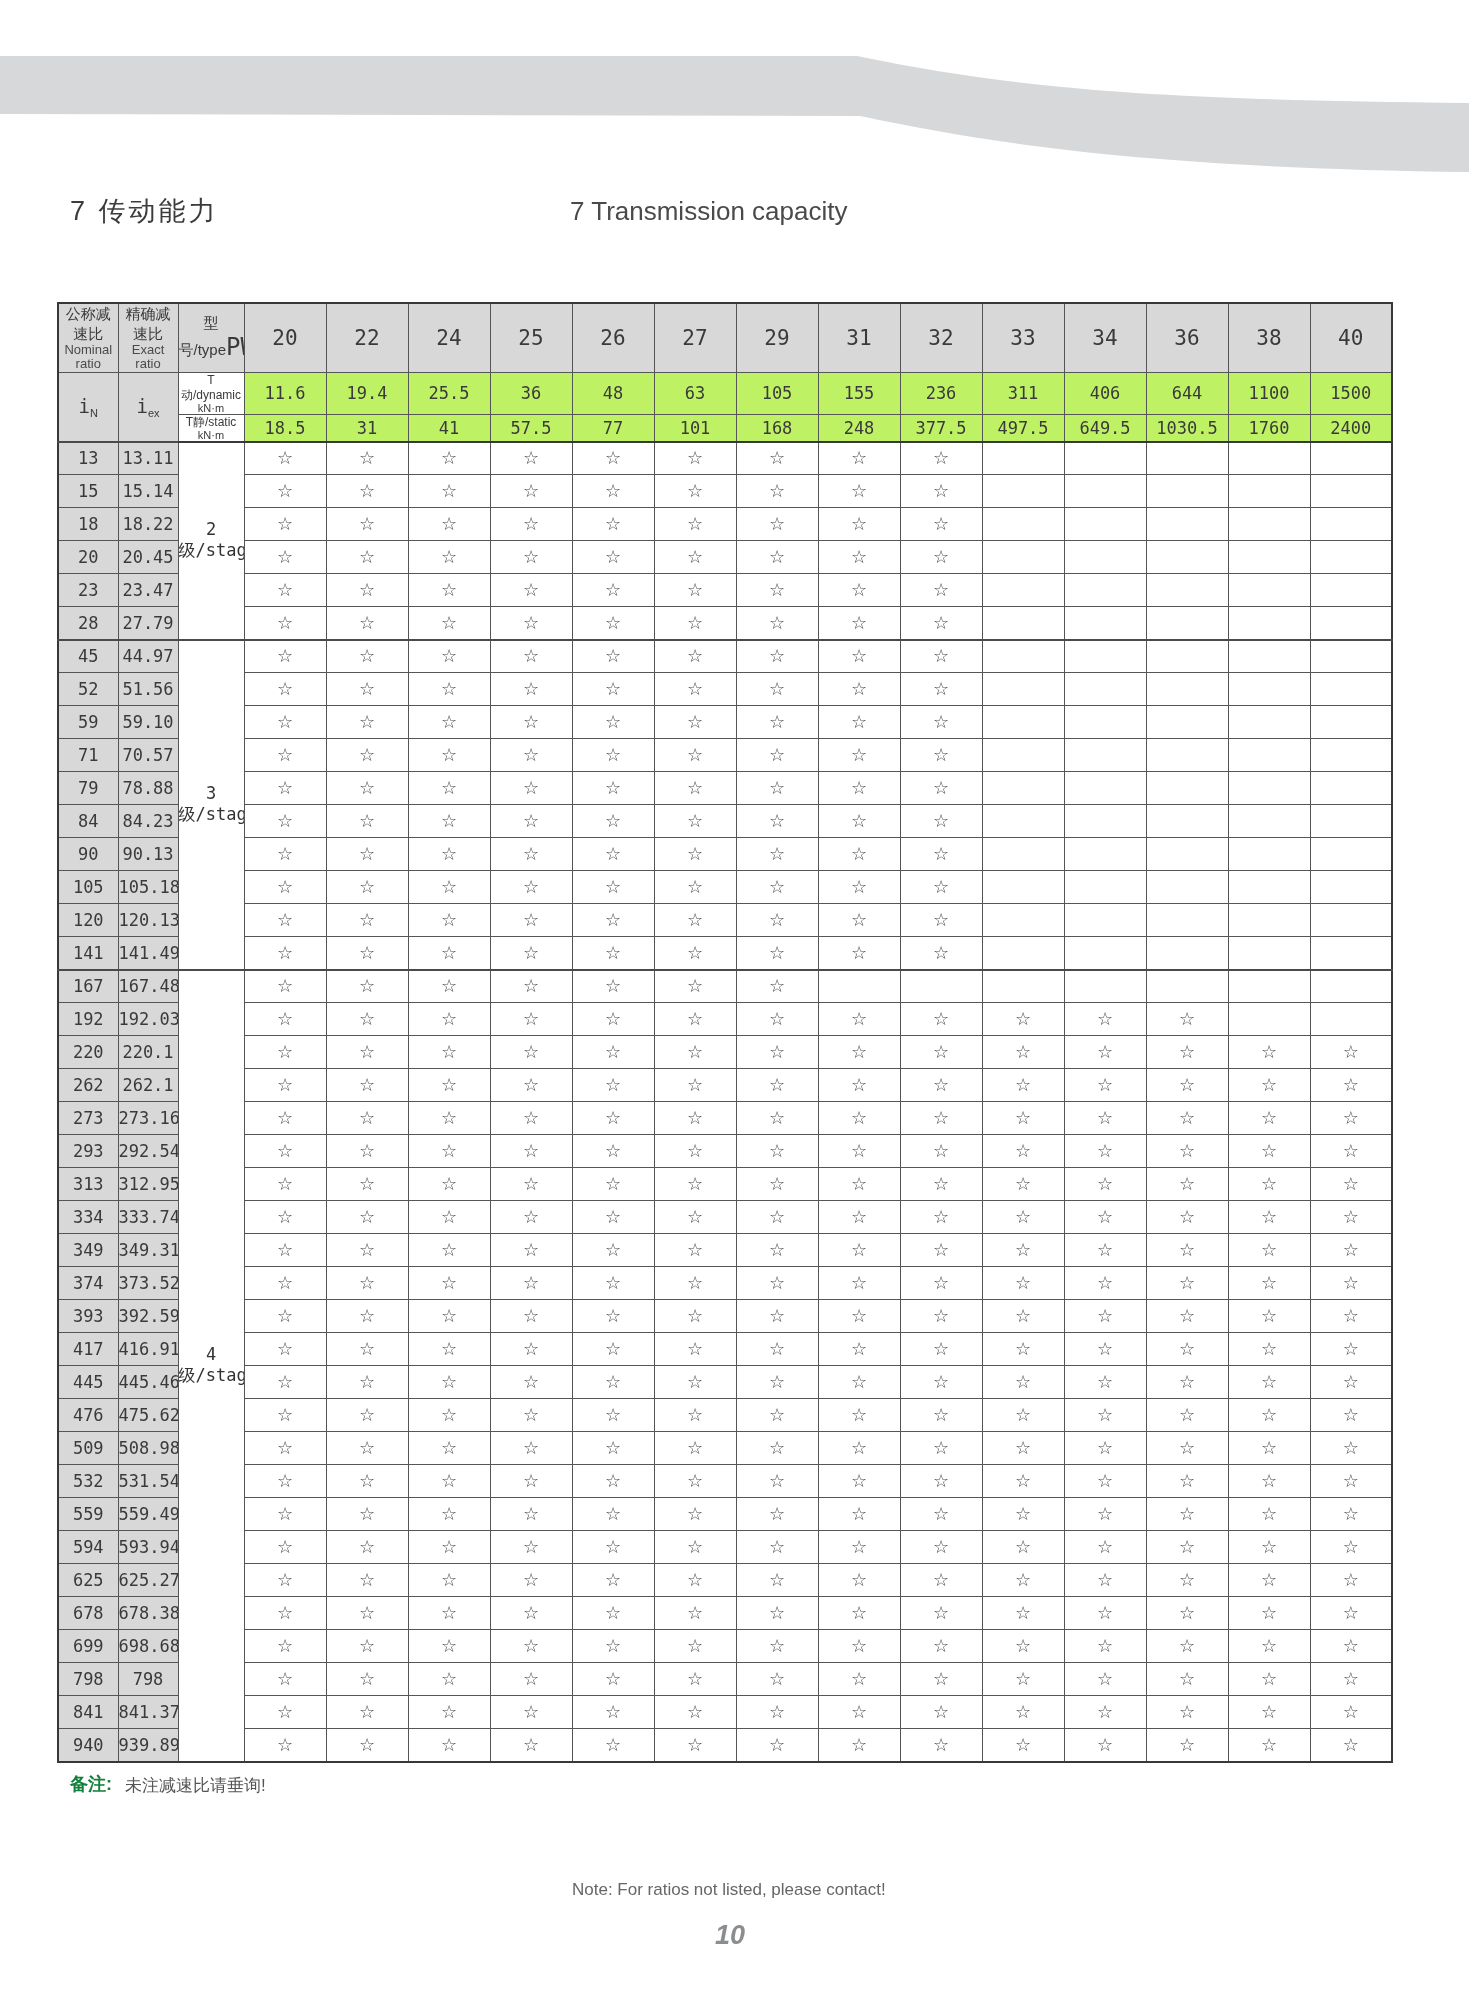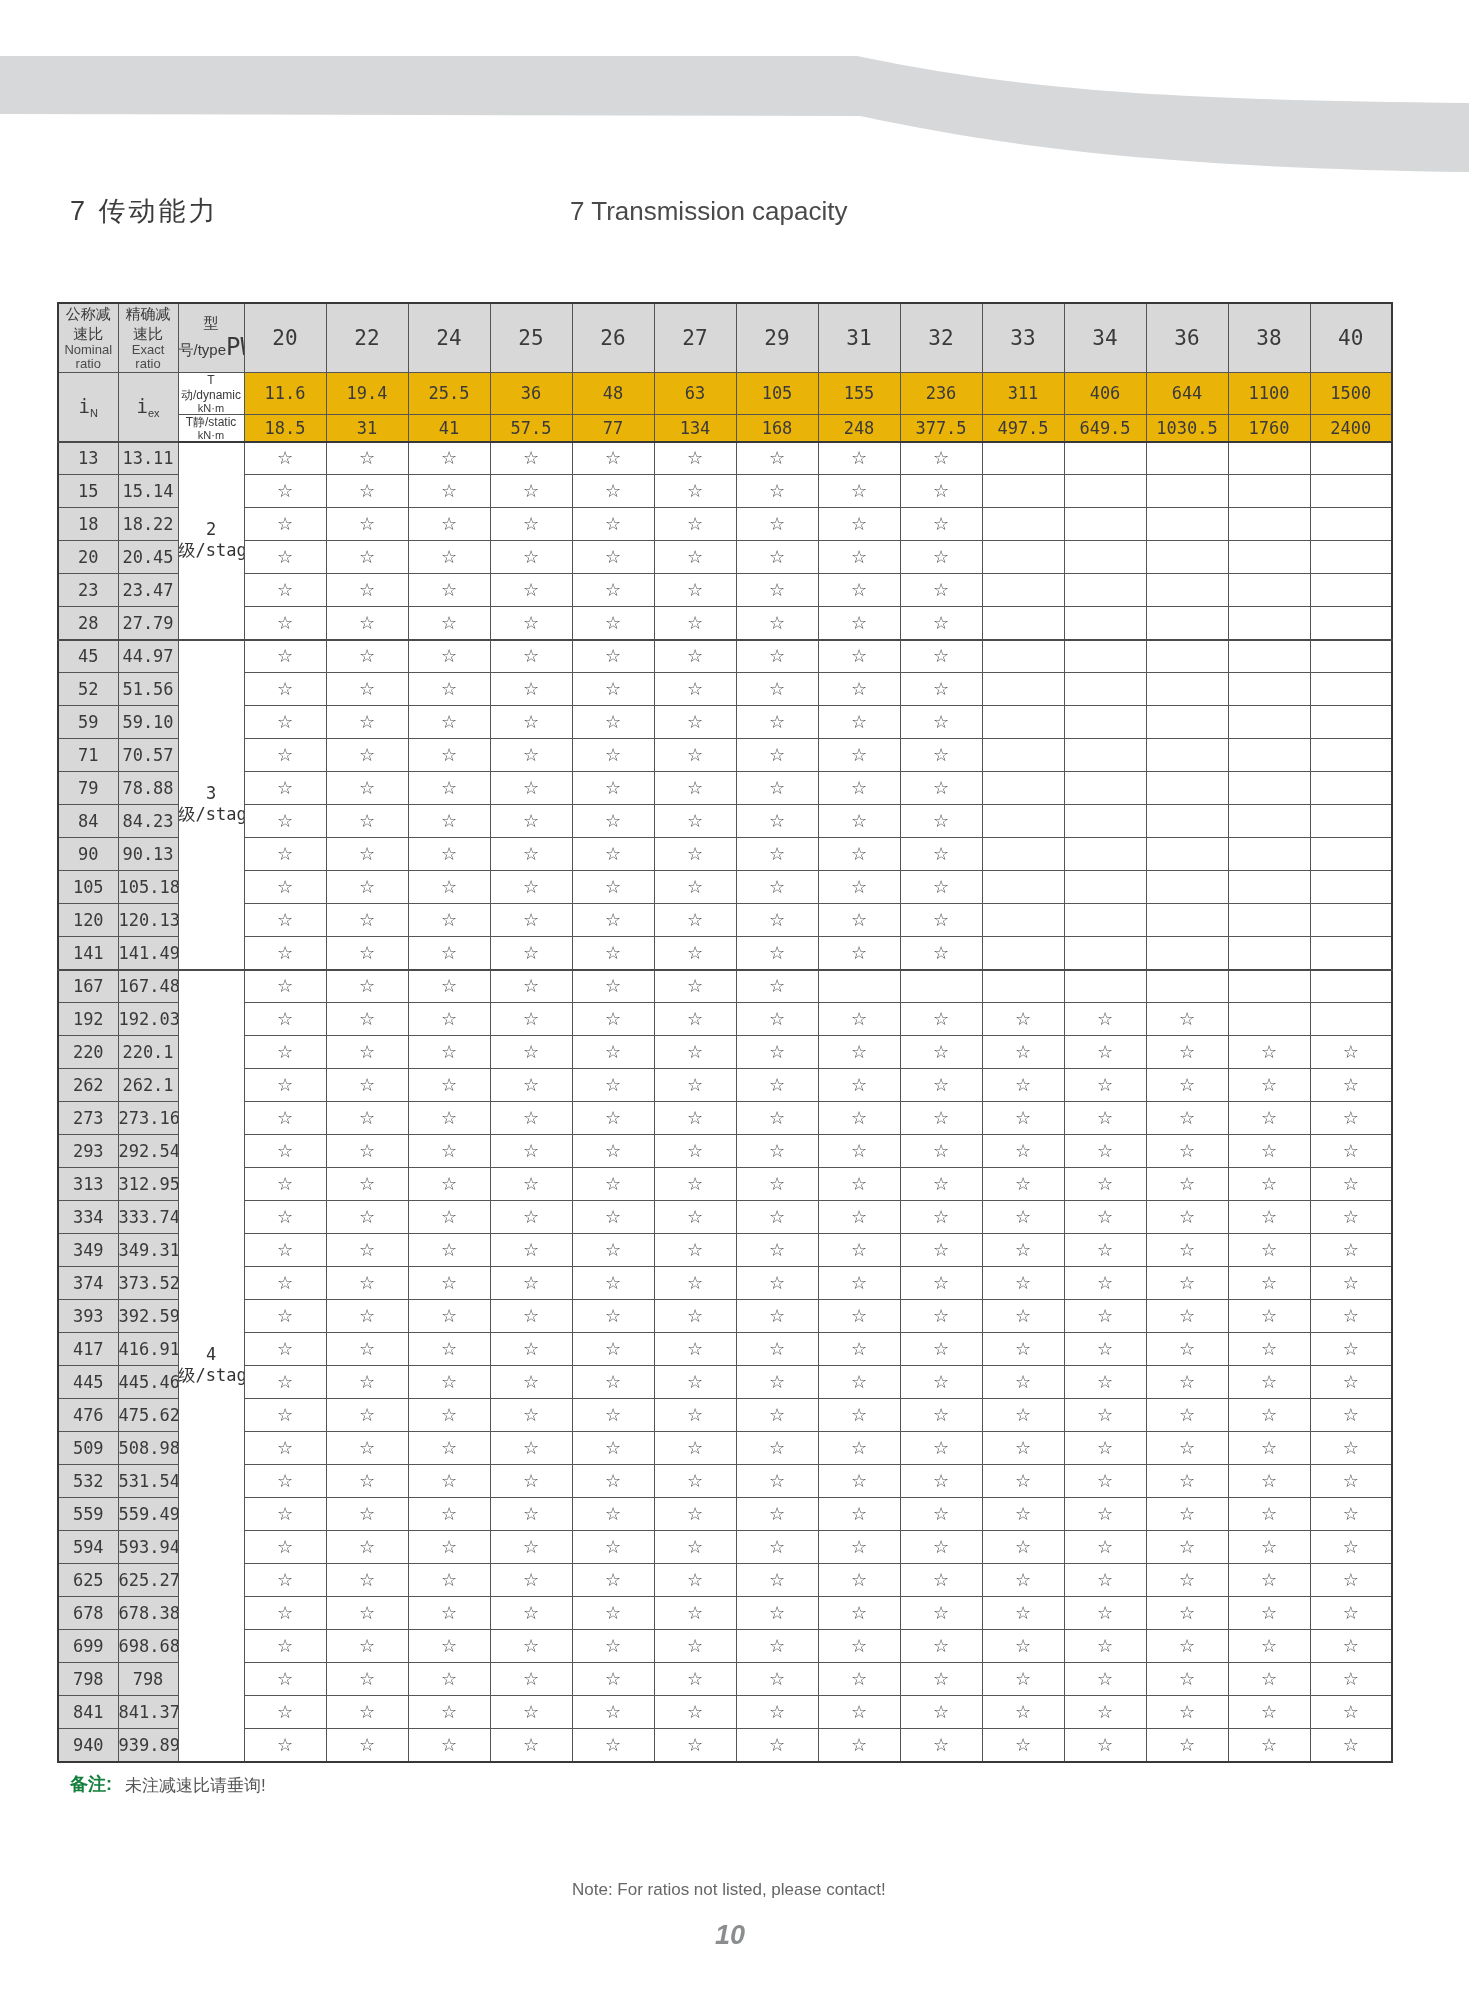--- a/index.html
+++ b/index.html
@@ -25,21 +25,21 @@
 
   .zh1 { display:block; font-size:15px; color:#3a3a3a; line-height:1.3; }
   .en1 { display:block; font-size:13px; color:#4a4a4a; line-height:1.1; }
   .type-small { font-size:15px; color:#3a3a3a; }
   .type-big { font-size:24px; color:#3a3a3a; font-family:"DejaVu Sans Mono",monospace; }
   .isym { font-size:19px; color:#3a3a3a; font-family:"DejaVu Sans Mono",monospace; }
   .cap sub { font-size:11px; color:#3a3a3a; }
   .tq-l1 { display:block; font-size:12px; color:#3a3a3a; line-height:1.25; }
   .tq-l2 { display:block; font-size:11px; color:#3a3a3a; line-height:1.0; }
   .size-num { font-family:"DejaVu Sans Mono",monospace; font-size:21px; color:#3a3a3a; background:#d8d8d8; }
-  .tq  { font-family:"DejaVu Sans Mono",monospace; font-size:17px; color:#3a3a3a; background:#eab308; }
+  .tq  { font-family:"DejaVu Sans Mono",monospace; font-size:17px; color:#3a3a3a; background:#bef264; }
   .num { font-family:"DejaVu Sans Mono",monospace; font-size:17px; color:#3a3a3a; background:#d8d8d8; }
   .stage { font-family:"DejaVu Sans Mono","DejaVu Sans",monospace; font-size:17px; color:#333; background:#fff; }
   .star { font-size:18px; color:#4a4a4a; background:#fff; line-height:1; }
 
   .note-zh-label { position:absolute; left:70px;  top:1772px; font-size:18px; font-weight:bold; color:#15803d; }
   .note-zh      { position:absolute; left:125px; top:1774px; font-size:17px; color:#555; }
   .note-en      { position:absolute; left:572px; top:1880px; font-size:17px; color:#666; }
   .page-number  { position:absolute; left:690px; top:1920px; width:80px; text-align:center;
     font-size:27px; font-weight:bold; font-style:italic; color:#8b8e90;
     font-family:"Liberation Sans",sans-serif; }
@@ -133,21 +133,21 @@
       <tr class="r3" id="row-static">
         <th>
           <span class="tq-l1">T静/static</span>
           <span class="tq-l2">kN·m</span>
         </th>
       <td class="tq">18.5</td>
           <td class="tq">31</td>
           <td class="tq">41</td>
           <td class="tq">57.5</td>
           <td class="tq">77</td>
-          <td class="tq">134</td>
+          <td class="tq">101</td>
           <td class="tq">168</td>
           <td class="tq">248</td>
           <td class="tq">377.5</td>
           <td class="tq">497.5</td>
           <td class="tq">649.5</td>
           <td class="tq">1030.5</td>
           <td class="tq">1760</td>
           <td class="tq">2400</td>
         </tr>
     </thead>

